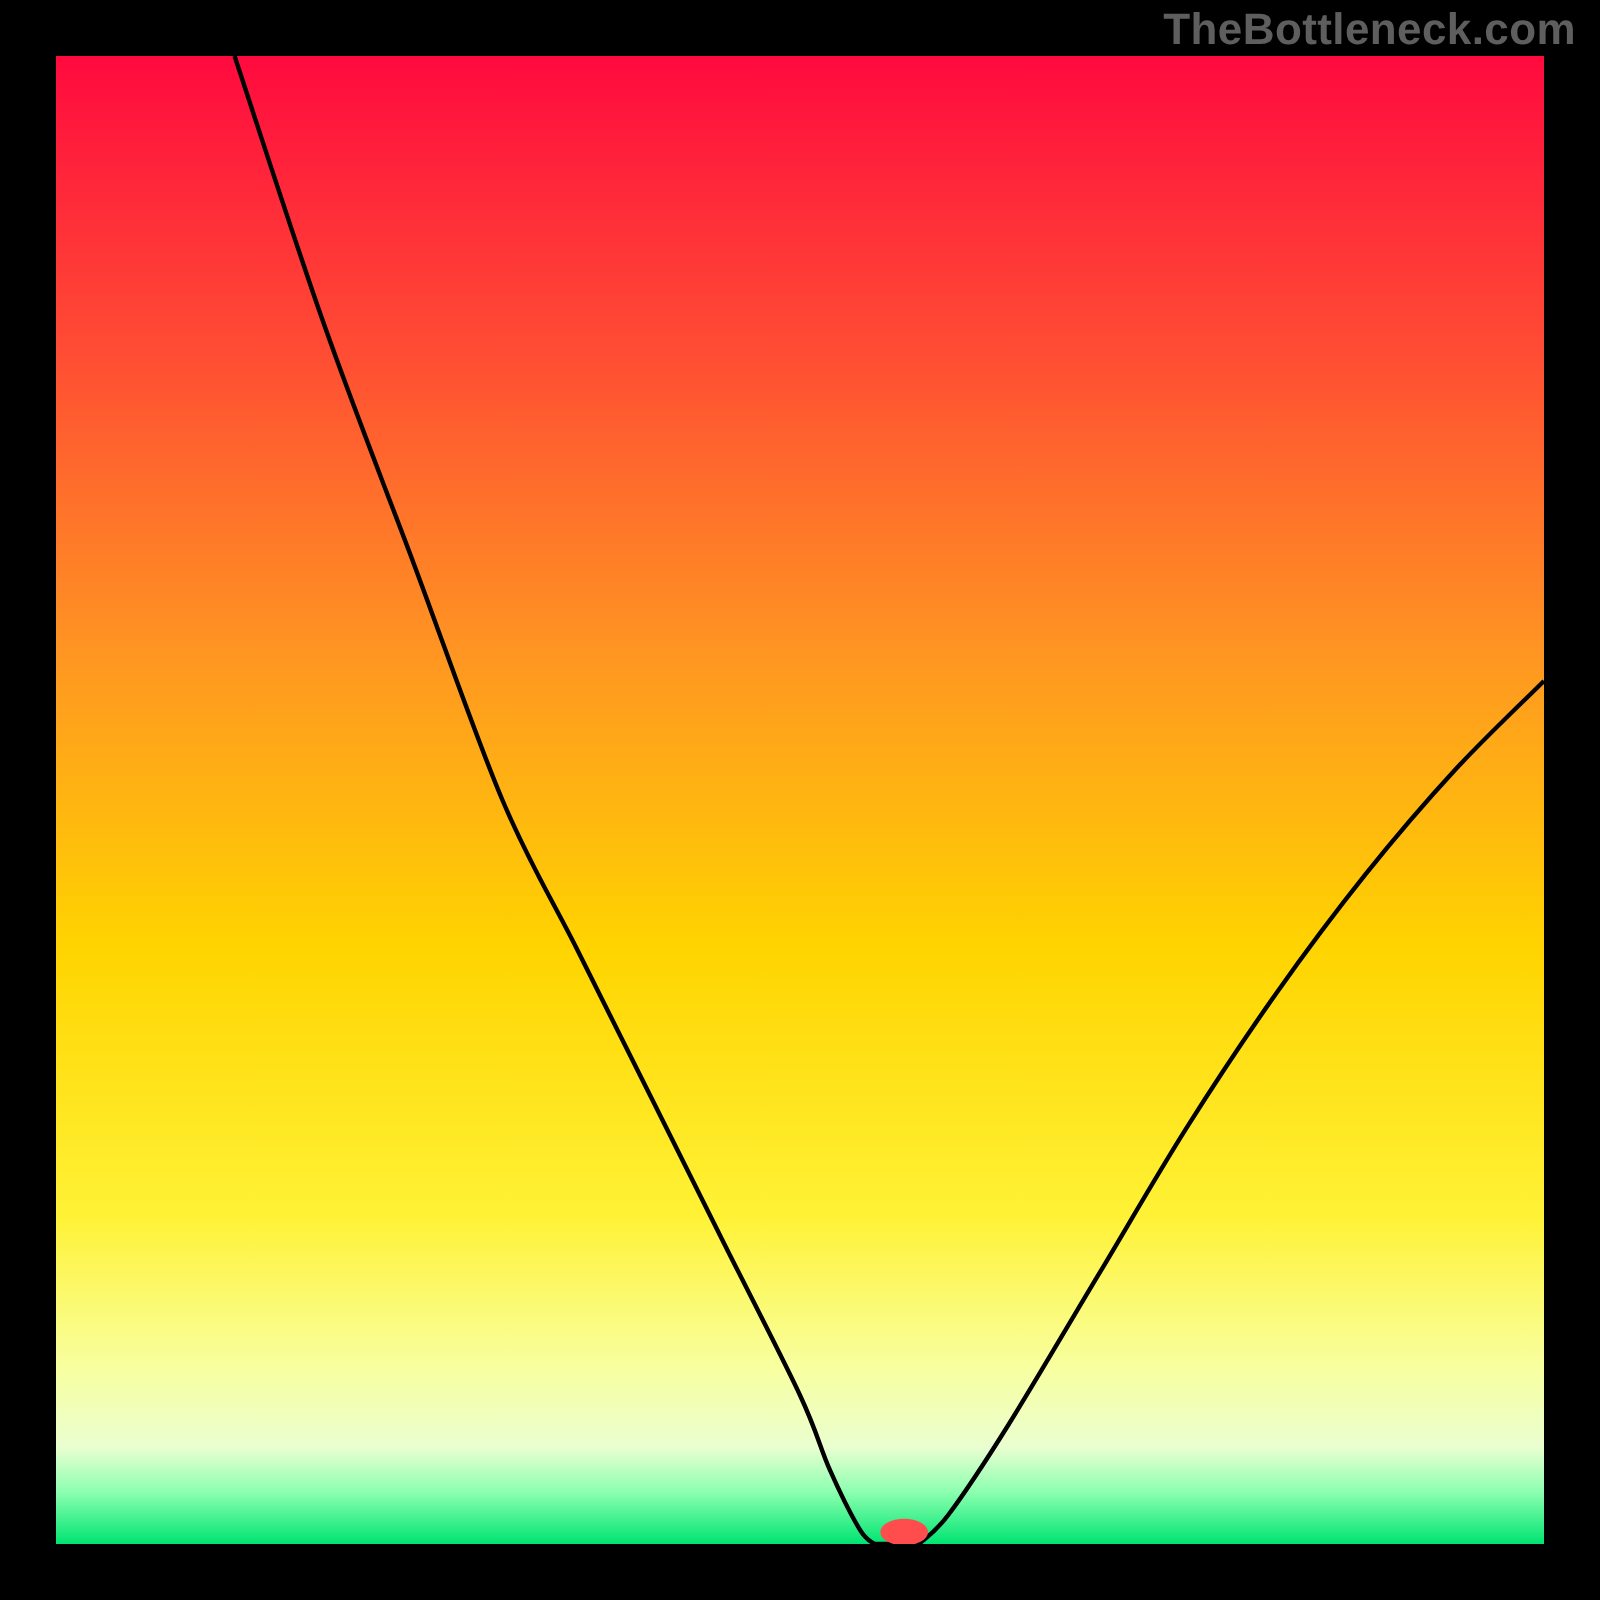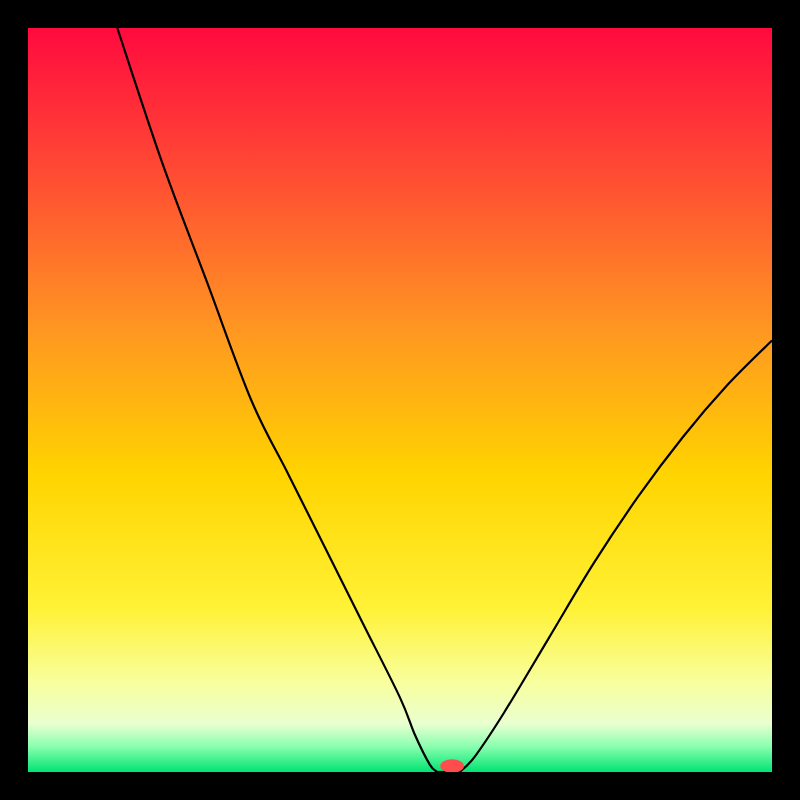--- a/index.html
+++ b/index.html
@@ -31,20 +31,21 @@
     position: absolute;
     top: 28px;
     left: 28px;
   }
 </style>
 </head>
 <body>
 
 <div class="frame">
 
+  <div class="watermark">TheBottleneck.com</div>
 
   <svg class="plot" width="744" height="744" viewBox="0 0 744 744">
     <defs>
       <linearGradient id="heat" x1="0" y1="0" x2="0" y2="1">
 
       <stop offset="0%" stop-color="#ff0a3f"></stop>
           <stop offset="20%" stop-color="#ff4d33"></stop>
           <stop offset="40%" stop-color="#ff9522"></stop>
           <stop offset="60%" stop-color="#ffd400"></stop>
           <stop offset="78%" stop-color="#fff236"></stop>

